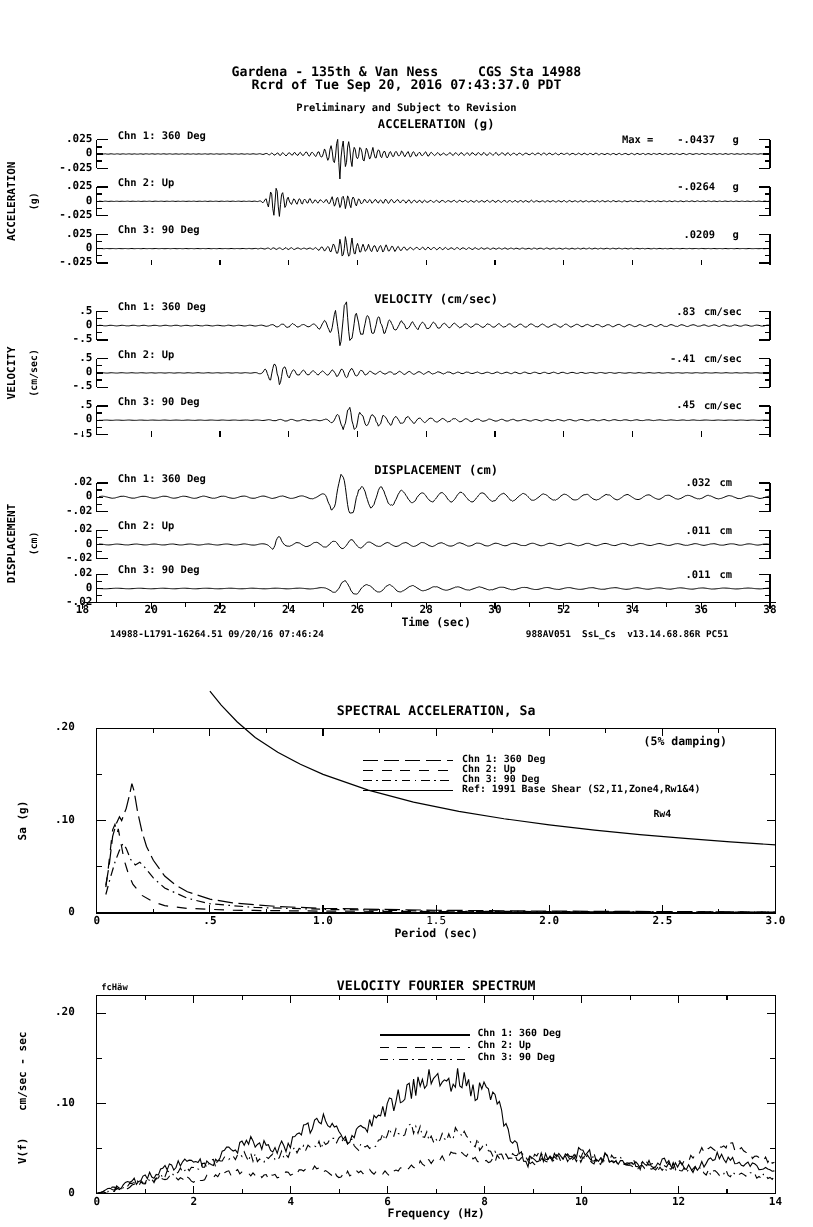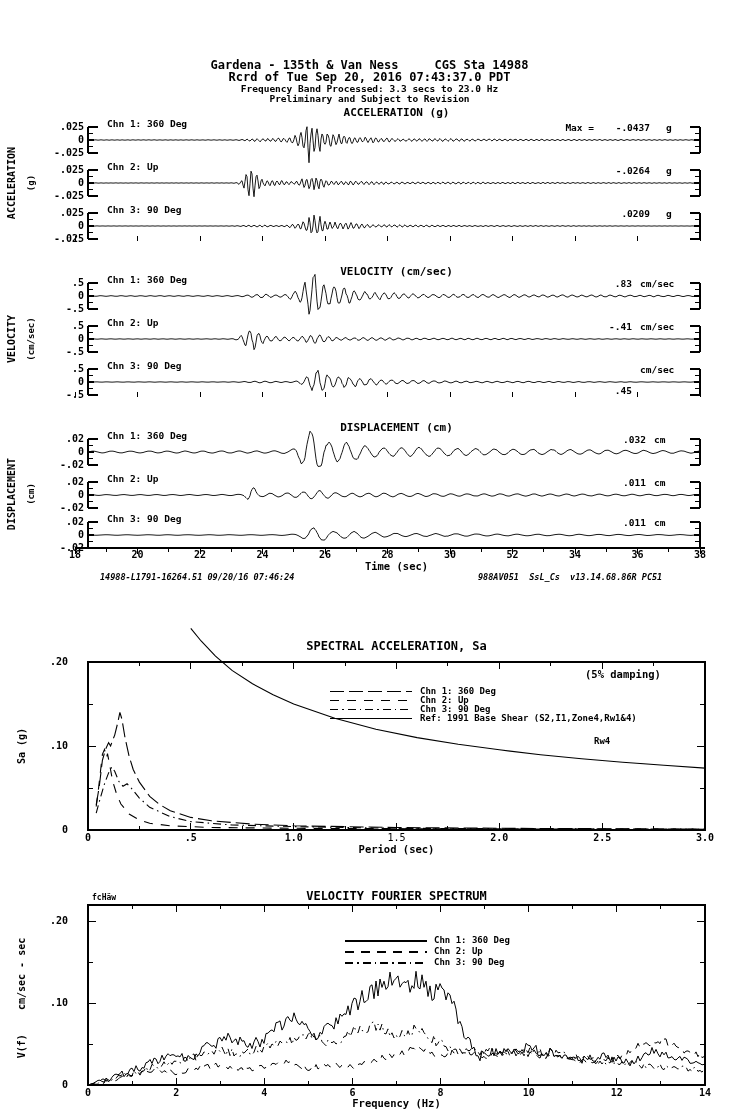--- a/index.html
+++ b/index.html
@@ -5,21 +5,21 @@
   html,body{margin:0;padding:0;background:#fff;}
   #page{position:relative;width:739px;height:1115px;background:#ffffff;overflow:hidden;
         font-family:"DejaVu Sans Mono",monospace;color:#000;}
   #canvas{position:absolute;left:0;top:0;}
   .lbl{position:absolute;white-space:pre;font-weight:bold;line-height:1.05;}
   .ctr{text-align:center;}
   .rt{text-align:right;}
   .rot{transform:translate(-50%,-50%) rotate(-90deg);transform-origin:center center;}
   .f12{font-size:12px;} .f11{font-size:11px;} .f105{font-size:10.5px;}
   .f10{font-size:10px;} .f95{font-size:9.5px;} .f9{font-size:9px;}
-  .f85{font-size:8.5px;font-style:italic;} .f8{font-size:8px;}
+  .f85{font-size:8.5px;} .f8{font-size:8px;}
 </style>
 </head>
 <body>
 
 <div id="page">
   <svg id="canvas" width="739" height="1115">
       <line x1="88" y1="127" x2="88" y2="153" stroke="#000" stroke-width="1.2" shape-rendering="crispEdges"></line>
       <line x1="88" y1="127" x2="98" y2="127" stroke="#000" stroke-width="1.2" shape-rendering="crispEdges"></line>
       <line x1="88" y1="133.5" x2="93" y2="133.5" stroke="#000" stroke-width="1.2" shape-rendering="crispEdges"></line>
       <line x1="88" y1="140" x2="94" y2="140" stroke="#000" stroke-width="1.2" shape-rendering="crispEdges"></line>
@@ -255,21 +255,20 @@
       <path d="M88 1085.0L90 1084.4L92 1083.8L94 1083.1L96 1081.7L98 1080.4L100 1080.2L102 1081.4L104 1082.1L106 1078.1L108 1079.7L110 1080.7L112 1077.2L114 1074.9L116 1074.1L118 1074.8L120 1073.7L122 1071.0L124 1076.7L126 1074.0L128 1073.4L130 1069.2L132 1068.1L134 1071.6L136 1065.7L138 1070.0L140 1071.1L142 1067.6L144 1068.1L146 1062.7L148 1062.0L150 1059.5L152 1063.5L154 1058.1L156 1059.0L158 1063.7L160 1061.4L162 1055.2L164 1060.0L166 1056.2L168 1053.7L170 1055.7L172 1054.7L174 1054.9L176 1056.5L178 1055.9L180 1056.9L182 1053.5L184 1061.0L186 1061.1L188 1055.5L190 1057.4L192 1058.7L194 1059.6L196 1053.9L198 1055.8L200 1052.7L202 1046.5L204 1045.7L206 1042.8L208 1042.8L210 1044.9L212 1046.4L214 1045.4L216 1048.3L218 1038.6L220 1037.4L222 1041.1L224 1036.6L226 1040.2L228 1033.2L230 1037.2L232 1042.9L234 1040.4L236 1038.9L238 1044.8L240 1037.0L242 1041.2L244 1040.7L246 1045.8L248 1047.3L250 1043.2L252 1048.5L254 1041.9L256 1037.4L258 1041.4L260 1047.0L262 1039.3L264 1043.4L266 1033.5L268 1033.2L270 1030.9L272 1029.9L274 1031.8L276 1022.7L278 1022.2L280 1020.9L282 1030.1L284 1026.1L286 1018.3L288 1016.6L290 1020.3L292 1021.6L294 1012.8L296 1019.1L298 1023.3L300 1024.7L302 1021.3L304 1024.6L306 1023.6L308 1028.4L310 1031.4L312 1035.8L314 1033.2L316 1039.8L318 1038.4L320 1032.3L322 1034.2L324 1026.6L326 1024.3L328 1023.2L330 1024.9L332 1025.6L334 1029.1L336 1017.7L338 1024.0L340 1014.0L342 1016.3L344 1013.8L346 1014.4L348 1005.8L350 1015.1L352 1003.3L354 998.1L356 998.9L358 1009.9L360 1001.2L362 990.5L364 1002.5L366 1001.5L368 999.4L370 986.3L372 984.8L374 998.7L376 981.0L378 996.0L380 979.0L382 987.4L384 981.2L386 989.4L388 986.7L390 972.1L392 985.3L394 980.6L396 978.4L398 975.9L400 987.2L402 983.8L404 981.7L406 982.7L408 980.3L410 992.3L412 985.7L414 988.4L416 971.3L418 987.3L420 988.9L422 974.8L424 987.3L426 981.2L428 996.5L430 985.9L432 1000.5L434 999.0L436 984.2L438 990.0L440 983.6L442 988.0L444 989.9L446 999.9L448 992.8L450 995.0L452 1003.6L454 1001.2L456 1009.1L458 1023.7L460 1021.4L462 1026.6L464 1037.3L466 1039.3L468 1037.0L470 1038.9L472 1048.9L474 1047.1L476 1055.7L478 1055.8L480 1060.8L482 1051.3L484 1052.6L486 1054.2L488 1056.2L490 1055.5L492 1048.2L494 1055.9L496 1048.6L498 1054.1L500 1051.0L502 1055.4L504 1048.5L506 1051.8L508 1048.6L510 1051.3L512 1053.8L514 1049.0L516 1050.7L518 1053.9L520 1052.5L522 1049.6L524 1052.7L526 1043.3L528 1045.2L530 1045.6L532 1050.3L534 1047.9L536 1045.3L538 1055.4L540 1055.4L542 1053.9L544 1055.8L546 1052.8L548 1056.4L550 1048.7L552 1050.1L554 1056.5L556 1055.4L558 1055.7L560 1055.9L562 1058.4L564 1055.1L566 1055.0L568 1058.6L570 1059.0L572 1057.5L574 1057.0L576 1058.5L578 1056.2L580 1058.5L582 1063.3L584 1056.0L586 1058.3L588 1059.6L590 1054.9L592 1060.1L594 1061.4L596 1060.7L598 1057.3L600 1059.2L602 1053.5L604 1052.9L606 1057.5L608 1055.1L610 1060.3L612 1062.3L614 1057.1L616 1061.0L618 1057.0L620 1057.5L622 1062.0L624 1063.2L626 1058.9L628 1062.4L630 1065.9L632 1060.9L634 1063.9L636 1061.2L638 1056.0L640 1060.9L642 1057.6L644 1053.8L646 1052.7L648 1055.1L650 1054.2L652 1047.5L654 1053.4L656 1049.4L658 1053.8L660 1056.9L662 1052.0L664 1054.8L666 1052.2L668 1057.9L670 1057.7L672 1056.6L674 1059.3L676 1060.0L678 1057.9L680 1056.4L682 1060.4L684 1057.2L686 1058.0L688 1059.6L690 1063.3L692 1063.2L694 1062.7L696 1061.3L698 1062.7L700 1063.5L702 1064.8L704 1064.4" fill="none" stroke="#000" stroke-width="1" shape-rendering="geometricPrecision"></path>
       <path d="M88 1085.0L90 1084.6L92 1084.1L94 1083.7L96 1084.4L98 1083.0L100 1084.0L102 1083.2L104 1083.2L106 1079.7L108 1081.2L110 1081.9L112 1080.1L114 1081.0L116 1080.6L118 1079.3L120 1077.3L122 1076.6L124 1075.2L126 1078.5L128 1074.5L130 1076.2L132 1076.3L134 1073.0L136 1072.7L138 1072.0L140 1075.1L142 1071.0L144 1074.0L146 1070.9L148 1071.8L150 1072.4L152 1071.9L154 1069.3L156 1071.3L158 1069.9L160 1070.5L162 1072.7L164 1070.7L166 1071.7L168 1074.0L170 1069.8L172 1071.3L174 1073.8L176 1074.8L178 1073.3L180 1071.0L182 1073.2L184 1073.2L186 1072.5L188 1068.5L190 1069.8L192 1070.3L194 1070.6L196 1068.0L198 1069.7L200 1066.1L202 1068.9L204 1066.2L206 1065.0L208 1064.4L210 1068.6L212 1068.5L214 1064.7L216 1063.2L218 1067.1L220 1065.3L222 1066.4L224 1065.9L226 1066.6L228 1069.0L230 1066.2L232 1068.6L234 1067.9L236 1067.0L238 1070.5L240 1068.2L242 1067.8L244 1071.8L246 1068.1L248 1068.4L250 1067.6L252 1070.8L254 1070.2L256 1069.2L258 1066.6L260 1065.4L262 1065.7L264 1068.4L266 1067.4L268 1065.0L270 1066.7L272 1063.5L274 1063.4L276 1064.5L278 1062.5L280 1062.6L282 1062.7L284 1063.8L286 1060.1L288 1062.6L290 1061.7L292 1061.5L294 1065.2L296 1064.2L298 1065.6L300 1067.3L302 1068.8L304 1064.8L306 1068.9L308 1070.5L310 1070.0L312 1067.2L314 1069.4L316 1064.6L318 1069.0L320 1067.5L322 1064.0L324 1064.2L326 1066.1L328 1064.5L330 1067.0L332 1066.5L334 1066.0L336 1063.1L338 1065.7L340 1067.5L342 1064.9L344 1065.8L346 1065.4L348 1067.2L350 1064.5L352 1066.9L354 1068.9L356 1065.0L358 1064.6L360 1063.7L362 1064.6L364 1061.6L366 1062.1L368 1061.8L370 1063.6L372 1061.7L374 1059.1L376 1061.3L378 1061.8L380 1061.6L382 1055.2L384 1058.3L386 1059.7L388 1053.8L390 1054.5L392 1057.7L394 1054.7L396 1057.0L398 1055.7L400 1054.3L402 1050.8L404 1054.9L406 1051.4L408 1051.5L410 1047.3L412 1048.3L414 1048.4L416 1050.6L418 1047.2L420 1047.9L422 1049.9L424 1051.4L426 1047.9L428 1049.6L430 1053.5L432 1052.1L434 1055.7L436 1056.9L438 1054.9L440 1055.4L442 1054.9L444 1056.9L446 1056.2L448 1052.8L450 1056.7L452 1050.1L454 1053.1L456 1052.7L458 1049.2L460 1049.2L462 1053.0L464 1052.8L466 1052.9L468 1049.2L470 1054.6L472 1054.9L474 1052.4L476 1053.3L478 1056.0L480 1055.7L482 1057.8L484 1056.4L486 1058.7L488 1057.0L490 1058.1L492 1053.3L494 1054.1L496 1055.6L498 1056.6L500 1050.8L502 1053.2L504 1051.6L506 1053.7L508 1053.8L510 1051.4L512 1052.2L514 1050.9L516 1055.9L518 1052.0L520 1055.2L522 1052.0L524 1055.8L526 1051.2L528 1056.6L530 1051.9L532 1054.2L534 1055.6L536 1054.6L538 1056.8L540 1058.1L542 1052.7L544 1056.9L546 1058.5L548 1053.7L550 1056.8L552 1056.1L554 1055.2L556 1055.5L558 1057.1L560 1055.0L562 1059.6L564 1058.8L566 1058.4L568 1058.7L570 1059.0L572 1059.6L574 1059.8L576 1061.3L578 1059.3L580 1062.4L582 1059.7L584 1059.6L586 1062.2L588 1060.0L590 1061.0L592 1062.9L594 1062.2L596 1063.7L598 1061.0L600 1058.4L602 1059.3L604 1059.7L606 1060.8L608 1057.1L610 1062.7L612 1056.9L614 1062.2L616 1056.3L618 1055.3L620 1059.0L622 1055.1L624 1055.6L626 1056.3L628 1050.4L630 1052.8L632 1049.6L634 1050.7L636 1048.0L638 1043.3L640 1047.6L642 1043.9L644 1044.2L646 1042.6L648 1044.3L650 1045.9L652 1041.6L654 1042.7L656 1043.0L658 1041.7L660 1043.6L662 1037.2L664 1039.1L666 1038.9L668 1045.8L670 1047.7L672 1045.2L674 1043.2L676 1046.2L678 1047.5L680 1047.9L682 1047.9L684 1053.1L686 1051.2L688 1050.9L690 1052.2L692 1053.6L694 1055.4L696 1051.9L698 1056.7L700 1052.7L702 1057.6L704 1056.6" fill="none" stroke="#000" stroke-width="1" stroke-dasharray="9 7" shape-rendering="geometricPrecision"></path>
       <path d="M88 1085.0L90 1084.4L92 1083.8L94 1083.2L96 1081.0L98 1083.5L100 1080.5L102 1079.2L104 1079.1L106 1081.2L108 1079.8L110 1081.0L112 1079.9L114 1078.2L116 1078.4L118 1075.6L120 1075.8L122 1074.9L124 1072.4L126 1075.2L128 1073.1L130 1075.4L132 1075.7L134 1070.7L136 1073.6L138 1072.8L140 1073.5L142 1071.1L144 1070.9L146 1066.7L148 1071.3L150 1069.8L152 1064.3L154 1065.7L156 1066.0L158 1068.6L160 1067.1L162 1065.6L164 1061.8L166 1065.7L168 1064.1L170 1061.4L172 1064.3L174 1061.2L176 1061.3L178 1060.9L180 1062.8L182 1063.0L184 1057.8L186 1057.4L188 1061.3L190 1057.9L192 1054.6L194 1054.0L196 1060.7L198 1053.4L200 1055.4L202 1055.5L204 1051.9L206 1052.7L208 1054.2L210 1051.8L212 1051.2L214 1054.2L216 1049.7L218 1049.2L220 1051.3L222 1047.1L224 1051.8L226 1055.6L228 1048.5L230 1055.6L232 1048.8L234 1056.0L236 1053.7L238 1055.1L240 1056.6L242 1051.8L244 1053.2L246 1050.9L248 1049.1L250 1054.2L252 1054.9L254 1052.2L256 1046.5L258 1052.3L260 1049.7L262 1052.2L264 1046.2L266 1045.4L268 1043.1L270 1048.0L272 1044.0L274 1045.4L276 1041.4L278 1045.5L280 1041.1L282 1042.9L284 1042.3L286 1041.9L288 1042.8L290 1037.5L292 1044.5L294 1037.5L296 1040.4L298 1039.1L300 1035.2L302 1034.9L304 1034.9L306 1038.9L308 1034.6L310 1032.5L312 1039.1L314 1035.6L316 1039.9L318 1035.8L320 1035.7L322 1041.6L324 1043.7L326 1045.7L328 1039.9L330 1041.7L332 1042.7L334 1041.4L336 1044.0L338 1042.6L340 1042.9L342 1041.7L344 1036.5L346 1036.0L348 1030.6L350 1036.5L352 1032.3L354 1025.8L356 1031.5L358 1032.9L360 1026.2L362 1030.5L364 1031.0L366 1032.7L368 1031.8L370 1024.1L372 1022.6L374 1021.7L376 1030.4L378 1024.0L380 1030.1L382 1024.0L384 1033.3L386 1033.9L388 1028.9L390 1036.5L392 1032.8L394 1037.9L396 1034.7L398 1038.6L400 1036.2L402 1030.5L404 1035.2L406 1036.8L408 1030.7L410 1035.9L412 1035.0L414 1025.1L416 1028.5L418 1029.8L420 1032.9L422 1028.5L424 1032.6L426 1035.0L428 1038.5L430 1040.8L432 1042.6L434 1035.0L436 1045.8L438 1043.3L440 1039.7L442 1040.4L444 1046.1L446 1046.6L448 1050.9L450 1046.8L452 1050.1L454 1049.3L456 1049.1L458 1054.1L460 1053.6L462 1053.6L464 1052.2L466 1048.7L468 1050.5L470 1050.5L472 1047.5L474 1048.5L476 1049.7L478 1051.9L480 1055.1L482 1049.6L484 1054.5L486 1049.4L488 1050.9L490 1047.1L492 1048.3L494 1051.9L496 1053.8L498 1054.3L500 1051.8L502 1056.3L504 1053.9L506 1049.8L508 1051.3L510 1056.4L512 1051.5L514 1051.3L516 1048.9L518 1051.5L520 1051.2L522 1052.7L524 1048.9L526 1049.4L528 1052.8L530 1047.4L532 1053.9L534 1049.9L536 1053.1L538 1055.4L540 1048.4L542 1055.6L544 1053.7L546 1052.0L548 1054.6L550 1048.0L552 1051.1L554 1056.2L556 1050.2L558 1052.8L560 1052.4L562 1052.8L564 1051.8L566 1055.7L568 1058.2L570 1057.2L572 1057.6L574 1060.5L576 1053.9L578 1060.4L580 1060.6L582 1058.5L584 1056.3L586 1056.0L588 1056.5L590 1059.4L592 1058.2L594 1057.6L596 1062.8L598 1064.3L600 1061.1L602 1064.0L604 1061.1L606 1064.3L608 1061.9L610 1063.0L612 1058.1L614 1063.6L616 1062.0L618 1064.1L620 1064.5L622 1061.7L624 1065.9L626 1063.1L628 1064.9L630 1062.5L632 1060.4L634 1063.9L636 1061.6L638 1063.0L640 1066.4L642 1068.2L644 1063.7L646 1067.8L648 1064.6L650 1064.1L652 1066.1L654 1068.5L656 1066.8L658 1067.1L660 1063.8L662 1068.5L664 1069.7L666 1065.6L668 1067.3L670 1068.2L672 1067.6L674 1066.5L676 1067.6L678 1069.1L680 1068.1L682 1066.2L684 1066.2L686 1066.8L688 1071.1L690 1069.5L692 1071.1L694 1067.5L696 1067.8L698 1071.4L700 1070.4L702 1072.2L704 1069.0" fill="none" stroke="#000" stroke-width="1" stroke-dasharray="8 4 1.5 4" shape-rendering="geometricPrecision"></path>
       <line x1="345" y1="941" x2="427" y2="941" stroke="#000" stroke-width="1.1" shape-rendering="crispEdges"></line>
       <line x1="345" y1="952" x2="427" y2="952" stroke="#000" stroke-width="1.1" shape-rendering="crispEdges" stroke-dasharray="9 7"></line>
       <line x1="345" y1="963" x2="427" y2="963" stroke="#000" stroke-width="1.1" shape-rendering="crispEdges" stroke-dasharray="8 4 1.5 4"></line>
     </svg>
 
   <div class="lbl f12 ctr" style="left:0;right:0;top:59px;">Gardena - 135th &amp; Van Ness     CGS Sta 14988</div>
   <div class="lbl f12 ctr" style="left:0;right:0;top:71px;">Rcrd of Tue Sep 20, 2016 07:43:37.0 PDT</div>
-  <div class="lbl f95 ctr" style="left:0;right:0;top:84px;">Frequency Band Processed: 3.3 secs to 23.0 Hz</div>
   <div class="lbl f95 ctr" style="left:0;right:0;top:94px;">Preliminary and Subject to Revision</div>
 
   <div class="lbl f11 ctr" style="left:88px;width:617px;top:107px;">ACCELERATION (g)</div>
   <div class="lbl f11 ctr" style="left:88px;width:617px;top:422px;">DISPLACEMENT (cm)</div>
   <div class="lbl f11 ctr" style="left:88px;width:617px;top:266px;">VELOCITY (cm/sec)</div>
 
   <div class="lbl f10 rot" style="left:12px;top:183px;">ACCELERATION</div>
   <div class="lbl f9 rot" style="left:32px;top:183px;">(g)</div>
   <div class="lbl f10 rot" style="left:12px;top:339px;">VELOCITY</div>
   <div class="lbl f9 rot" style="left:32px;top:339px;">(cm/sec)</div>
@@ -290,21 +289,21 @@
   <div class="lbl f95 rt" style="left:594px;width:56px;top:123px;">-.0437</div>
   <div class="lbl f95" style="left:666px;top:123px;">g</div>
   <div class="lbl f95 rt" style="left:594px;width:56px;top:166px;">-.0264</div>
   <div class="lbl f95" style="left:666px;top:166px;">g</div>
   <div class="lbl f95 rt" style="left:594px;width:56px;top:209px;">.0209</div>
   <div class="lbl f95" style="left:666px;top:209px;">g</div>
   <div class="lbl f95 rt" style="left:576px;width:56px;top:279px;">.83</div>
   <div class="lbl f95" style="left:640px;top:279px;">cm/sec</div>
   <div class="lbl f95 rt" style="left:576px;width:56px;top:322px;">-.41</div>
   <div class="lbl f95" style="left:640px;top:322px;">cm/sec</div>
-  <div class="lbl f95 rt" style="left:576px;width:56px;top:386px;">.45</div>
+  <div class="lbl f95 rt" style="left:576px;width:56px;top:364px;">.45</div>
   <div class="lbl f95" style="left:640px;top:365px;">cm/sec</div>
   <div class="lbl f95 rt" style="left:590px;width:56px;top:435px;">.032</div>
   <div class="lbl f95" style="left:654px;top:435px;">cm</div>
   <div class="lbl f95 rt" style="left:590px;width:56px;top:478px;">.011</div>
   <div class="lbl f95" style="left:654px;top:478px;">cm</div>
   <div class="lbl f95 rt" style="left:590px;width:56px;top:518px;">.011</div>
   <div class="lbl f95" style="left:654px;top:518px;">cm</div>
 
   <div class="lbl f105 ctr" style="left:88px;width:617px;top:561px;">Time (sec)</div>
   <div class="lbl f85" style="left:100px;top:573px;">14988-L1791-16264.51 09/20/16 07:46:24</div>

